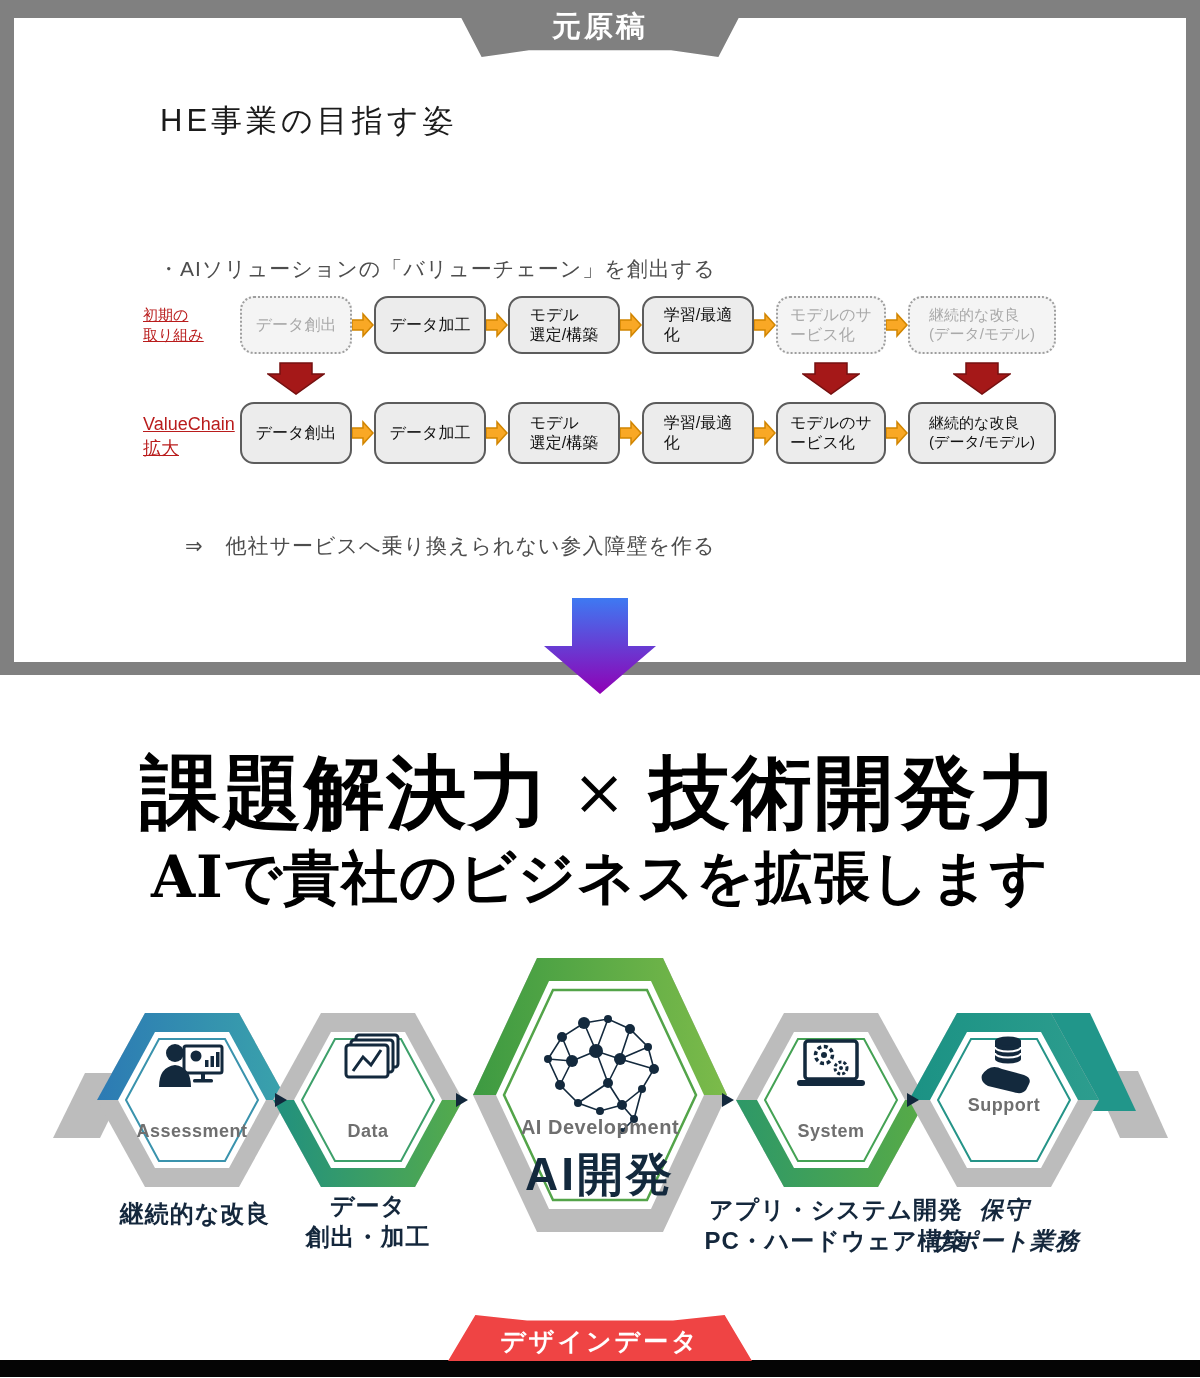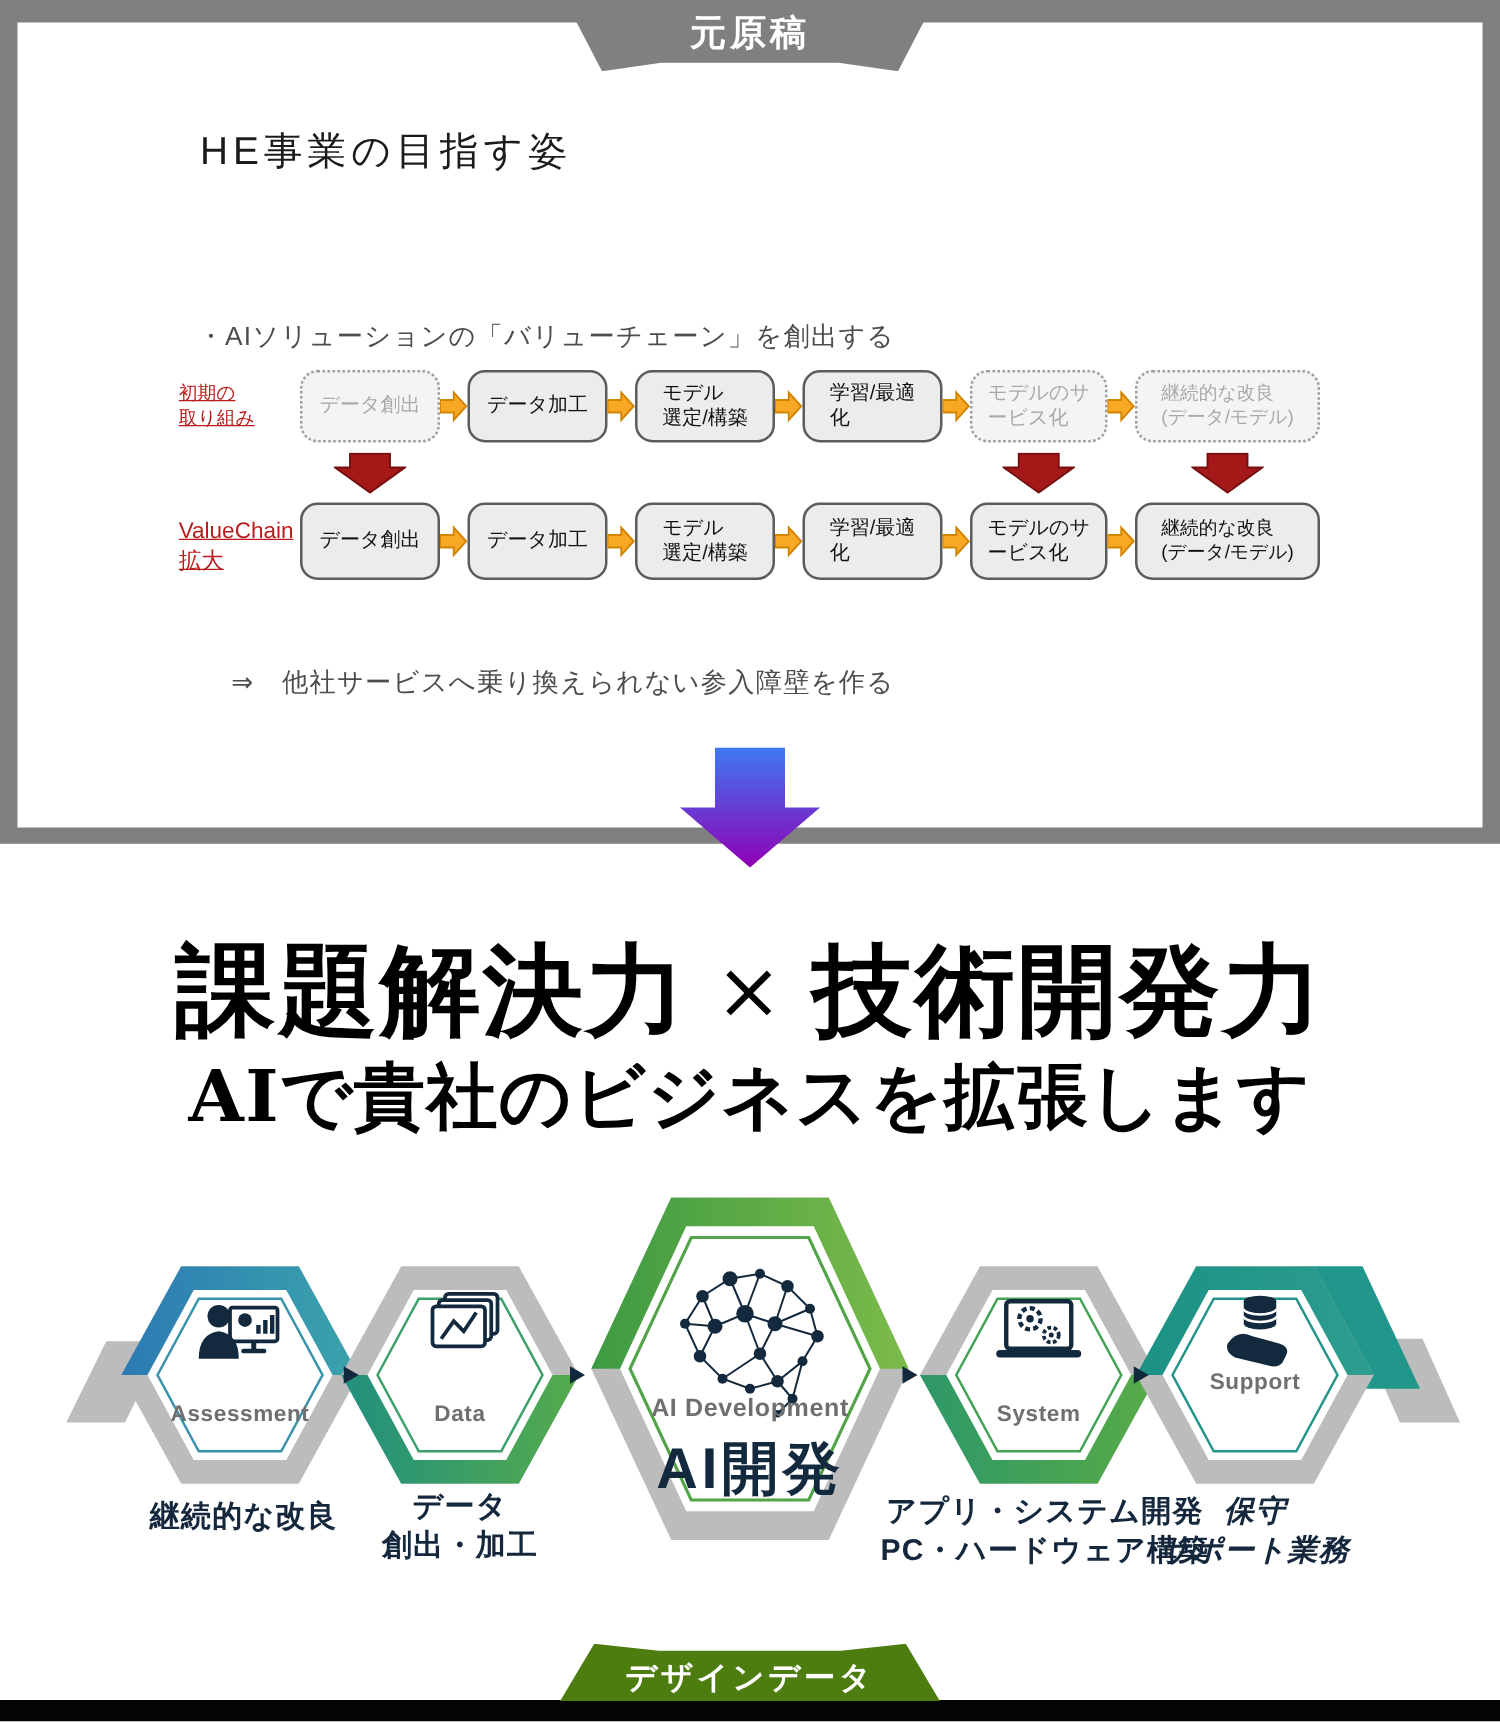--- a/index.html
+++ b/index.html
@@ -59,21 +59,21 @@
               font-size:46px; font-weight:800; color:#13293d; letter-spacing:3px; }
   .jp-label { position:absolute; width:340px; text-align:center; font-size:24px; font-weight:bold;
               color:#14273c; line-height:1.3; white-space:pre-line; letter-spacing:1px; }
   .jp-0 { left:25px;  top:1198px; }
   .jp-1 { left:198px; top:1190px; }
   .jp-3 { left:666px; top:1194px; }
   .jp-4 { left:834px; top:1194px;font-style:italic; }
 
   
   .bottom-bar { position:absolute; left:0; top:1360px; width:1200px; height:17px; background:#050505; }
-  .bottom-tab { position:absolute; left:448px; top:1315px; width:304px; height:46px; background:#4d7c0f;
+  .bottom-tab { position:absolute; left:448px; top:1315px; width:304px; height:46px; background:#ef4444;
                 clip-path:polygon(9% 0,26% 12%,74% 12%,91% 0,100% 100%,0 100%);
                 display:flex; align-items:center; justify-content:center; z-index:3; }
   .bottom-tab span { color:#fff; font-size:25px; font-weight:bold; letter-spacing:3px; padding-top:6px; }
 </style>
 </head>
 <body>
 
 <div id="canvas">
 
   <div class="frame"></div>

